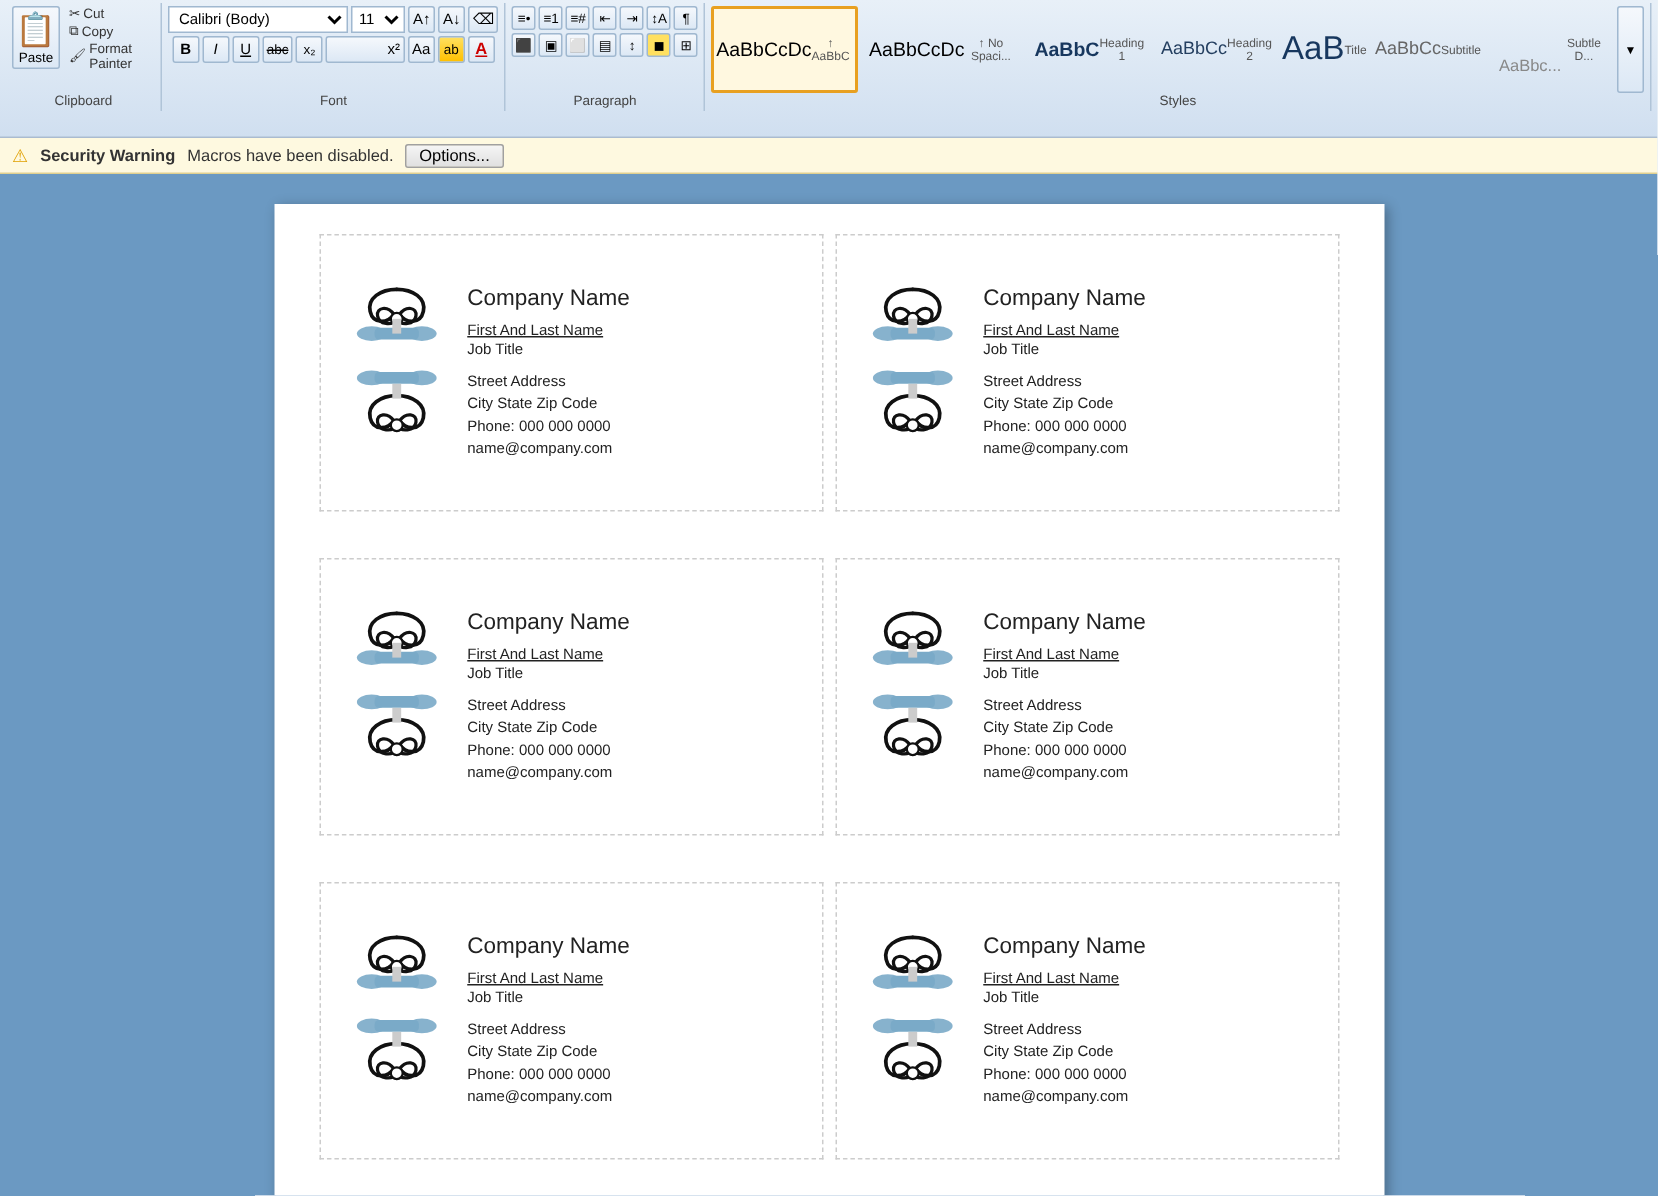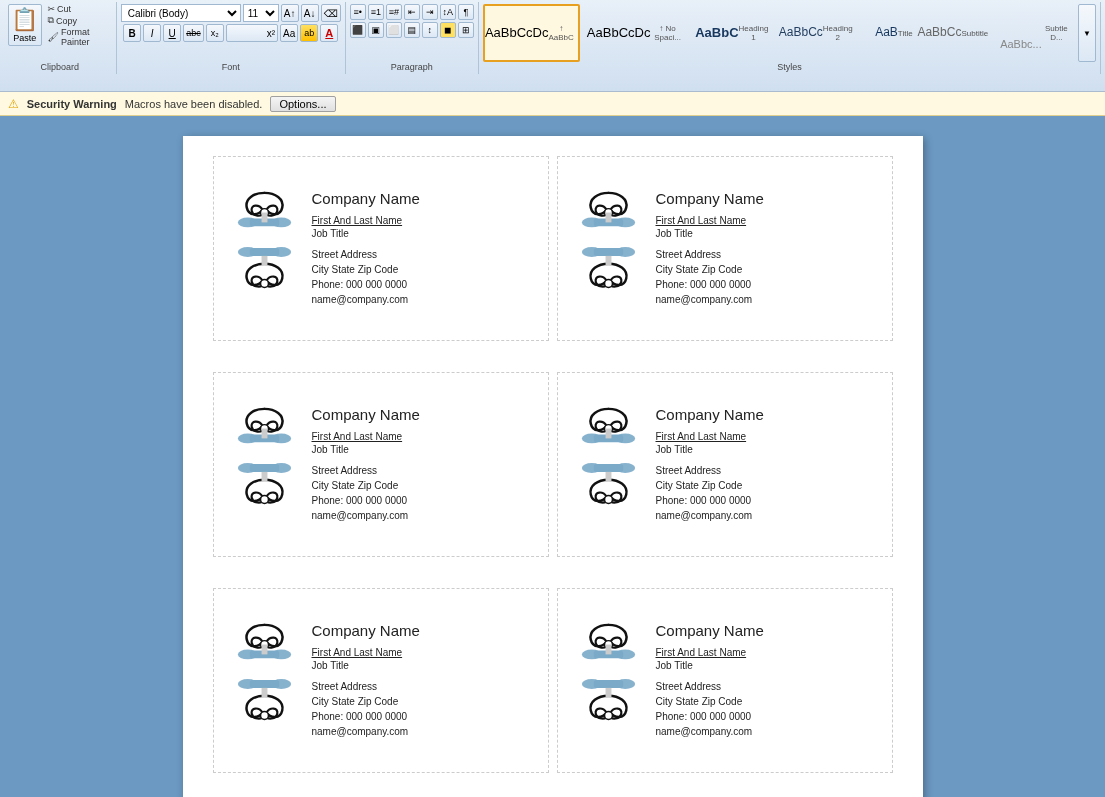--- a/index.html
+++ b/index.html
@@ -253,21 +253,21 @@
         </div>
         <div class="style-item">
           <div class="style-preview" style="font-size:13px;color:#17375e;font-weight:bold;">AaBbC</div>
           <div class="style-label">Heading 1</div>
         </div>
         <div class="style-item">
           <div class="style-preview" style="font-size:12px;color:#243f60;">AaBbCc</div>
           <div class="style-label">Heading 2</div>
         </div>
         <div class="style-item">
-          <div class="style-preview" style="font-size:12px;color:#17375e;">AaB</div>
+          <div class="style-preview" style="font-size:22px;color:#17375e;">AaB</div>
           <div class="style-label">Title</div>
         </div>
         <div class="style-item">
           <div class="style-preview" style="font-size:12px;color:#666;">AaBbCc</div>
           <div class="style-label">Subtitle</div>
         </div>
         <div class="style-item">
           <div class="style-preview" style="font-size:11px;color:#888;margin-top:24px;">AaBbc...</div>
           <div class="style-label">Subtle D...</div>
         </div>

